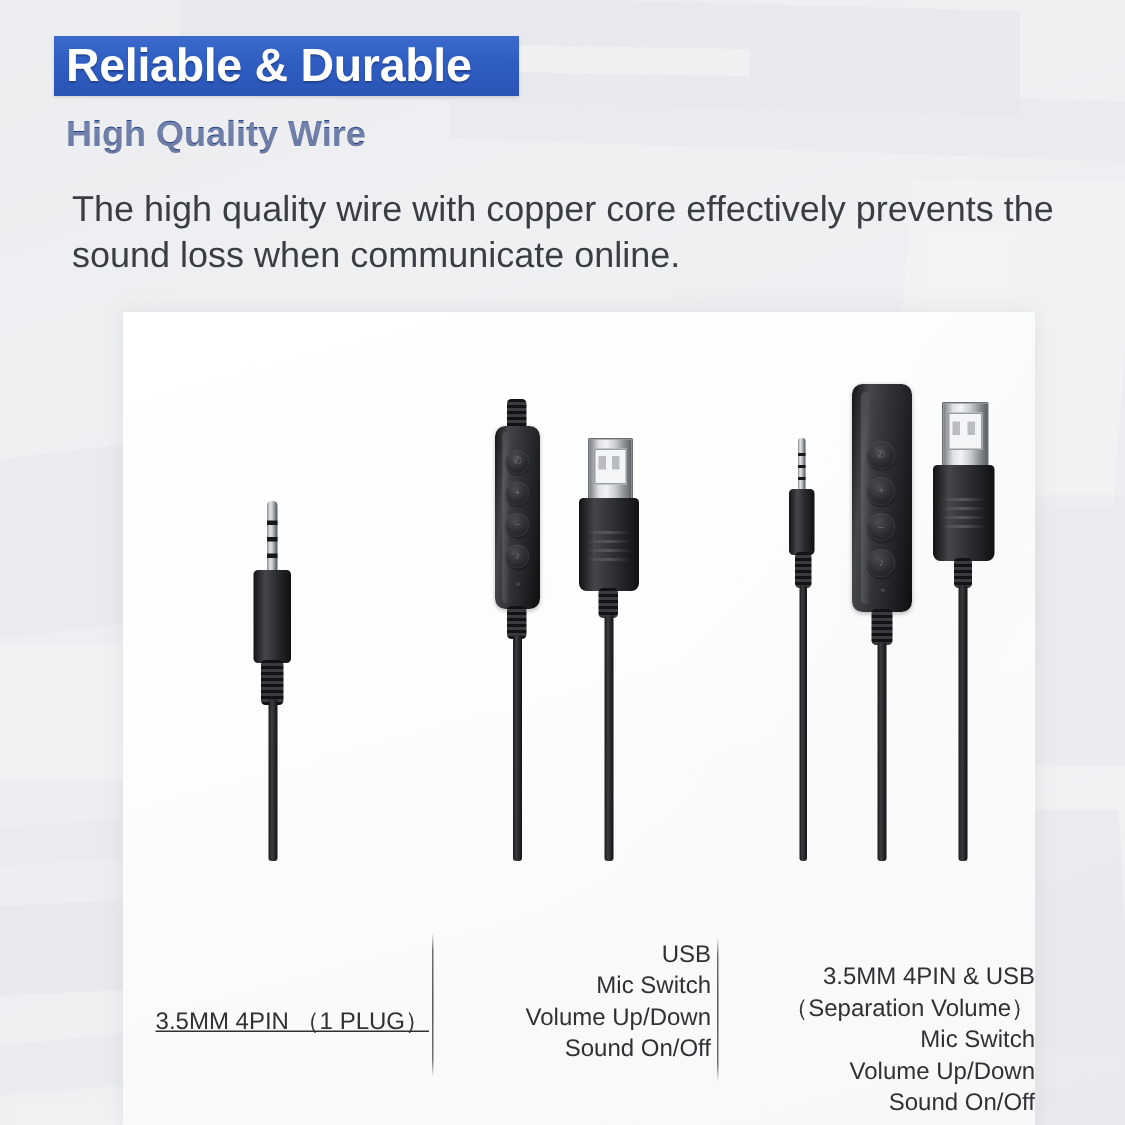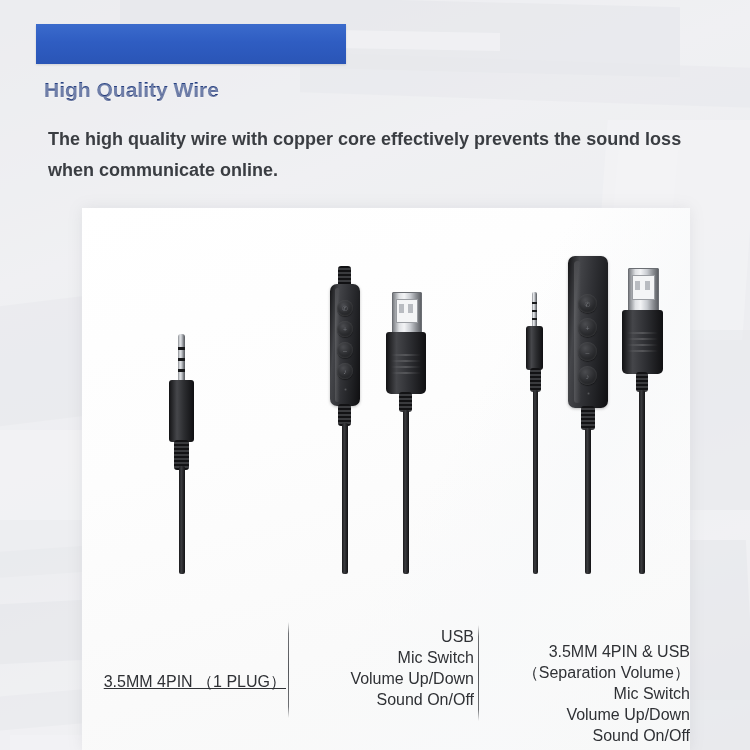--- a/index.html
+++ b/index.html
@@ -43,28 +43,28 @@
     box-shadow:0 1px 2px rgba(0,0,0,.12);
   }
   .banner-text{
     position:absolute;left:44px;top:25px;width:300px;height:38px;
     line-height:38px;color:#ffffff;font-size:31px;font-weight:bold;
     letter-spacing:-.2px;white-space:nowrap;
     text-shadow:0 1px 1px rgba(0,0,0,.25);
   }
   .h2{
     position:absolute;left:44px;top:68px;width:500px;height:44px;
-    line-height:44px;font-size:21px;font-weight:bold;white-space:nowrap;
+    line-height:44px;font-size:24px;font-weight:bold;white-space:nowrap;
     background:linear-gradient(180deg,#31508f 0%,#22397a 55%,#1b2f68 100%);
     -webkit-background-clip:text;background-clip:text;color:transparent;
     text-shadow:0 1px 0 rgba(255,255,255,.35);
   }
   .lede{
     position:absolute;left:48px;top:124px;width:672px;
-    font-size:18px;line-height:31px;color:#3a3d42;font-weight:700;
+    font-size:24px;line-height:31px;color:#3a3d42;font-weight:400;
   }
 
   
   .panel{
     position:absolute;left:82px;top:208px;width:608px;height:542px;
     background:linear-gradient(165deg,#ffffff 0%,#fdfdfd 40%,#fafafa 72%,#f7f8f8 100%);
     box-shadow:0 0 14px rgba(120,125,132,.13);
   }
   .panel-sheen{position:absolute;left:0;top:0;width:100%;height:100%;
     background:linear-gradient(118deg,rgba(255,255,255,0) 55%,rgba(248,249,250,.85) 72%,rgba(255,255,255,0) 90%);}
@@ -129,20 +129,21 @@
     <div class="bgo b-win2"></div>
     <div class="bgo2 b-chair"></div>
     <div class="bgo b-floor"></div>
     <div class="bgl l-hi1"></div>
     <div class="bgl l-hi2"></div>
     <div class="bgl l-hi3"></div>
     <div class="bg-veil"></div>
   </div>
 
   <div class="banner"></div>
+  <div class="banner-text">Reliable &amp; Durable</div>
   <div class="h2">High Quality Wire</div>
   <div class="lede">The high quality wire with copper core effectively prevents the sound loss when communicate online.</div>
 
   <div class="panel">
     <div class="panel-sheen"></div>
 
     <div>
 
       <div class="metal" style="left:96px;top:126px;width:7px;height:48px;border-radius:3px 3px 0 0;"></div>
       <div class="ring" style="left:96px;top:139px;width:7px;height:2.5px;"></div>

